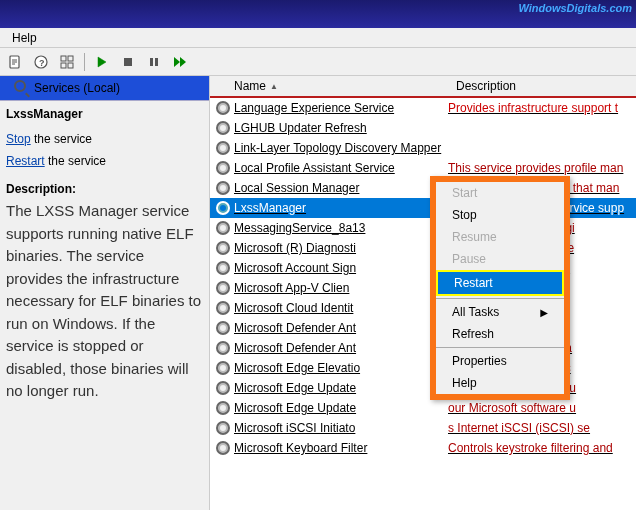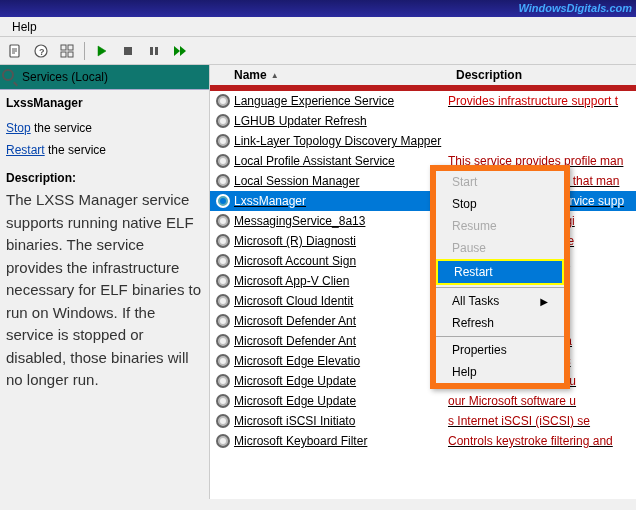--- a/index.html
+++ b/index.html
@@ -7,21 +7,21 @@
       width: 636px;
       height: 510px;
       font-family: 'Segoe UI', Tahoma, sans-serif;
       font-size: 12px;
       background: #f0f0f0;
       overflow: hidden;
     }
 
     
     .top-banner {
-      height: 17px;
+      height: 28px;
       background: linear-gradient(to bottom, #1a1a6e, #2a2a9e);
       display: flex;
       align-items: center;
       justify-content: flex-end;
       padding-right: 8px;
     }
 
     
     .menu-bar {
       height: 20px;
@@ -73,22 +73,22 @@
     
     .left-panel {
       width: 210px;
       min-width: 210px;
       background: #f0f0f0;
       border-right: 1px solid #ccc;
       display: flex;
       flex-direction: column;
     }
     .left-panel-header {
-      background: #0f766e;
-      padding: 4px 2px;
+      background: #1d4ed8;
+      padding: 4px 14px;
       display: flex;
       align-items: center;
       gap: 4px;
       font-size: 12px;
       border-bottom: 1px solid #aac;
     }
 
     .service-name-title {
       font-weight: bold;
       padding: 6px;
@@ -123,23 +123,23 @@
       display: flex;
       flex-direction: column;
       overflow: hidden;
       position: relative;
     }
 
     
     .table-header {
       display: flex;
       background: #f0f0f0;
-      border-bottom: 6px solid #b91c1c;
+      border-bottom: 2px solid #b91c1c;
       padding: 3px 0;
-      font-weight: bold;
+      font-weight: normal;
       font-size: 12px;
     }
     .col-name {
       width: 240px;
       min-width: 240px;
       padding-left: 24px;
       display: flex;
       align-items: center;
       gap: 4px;
     }

